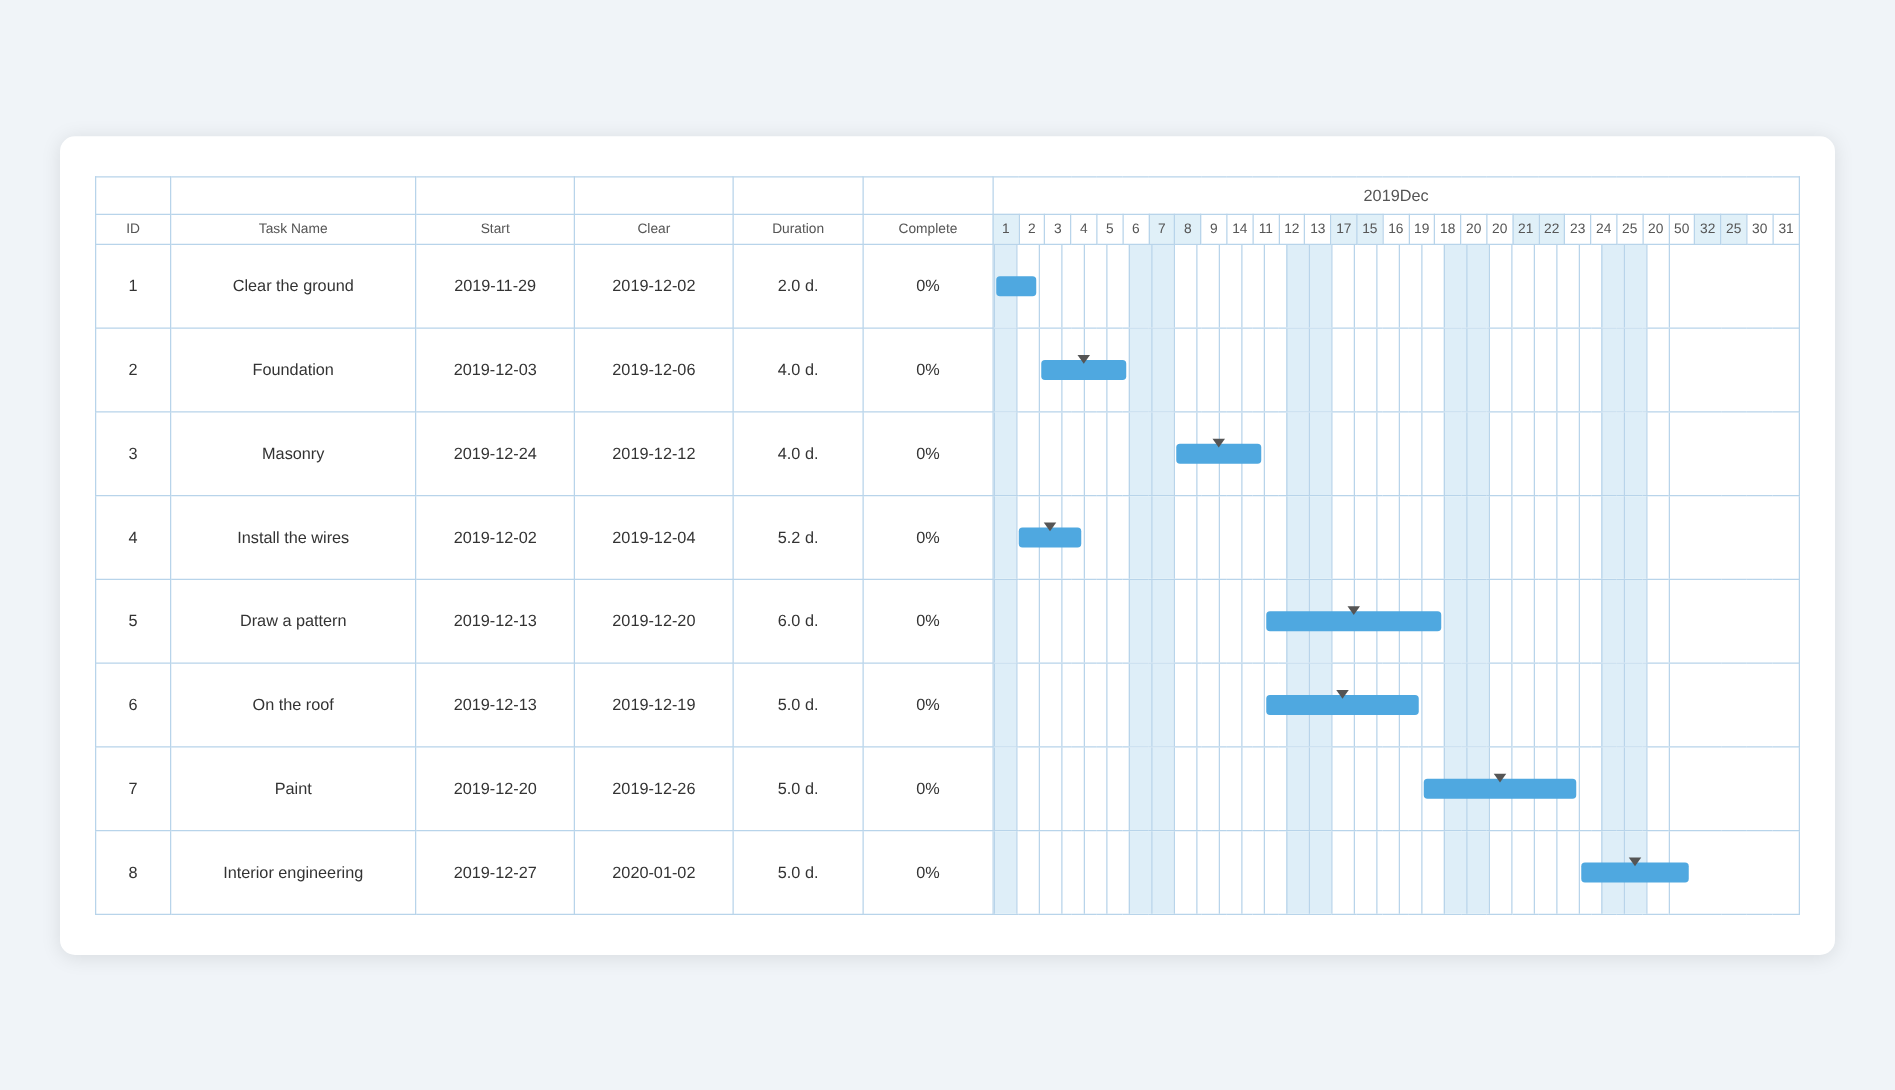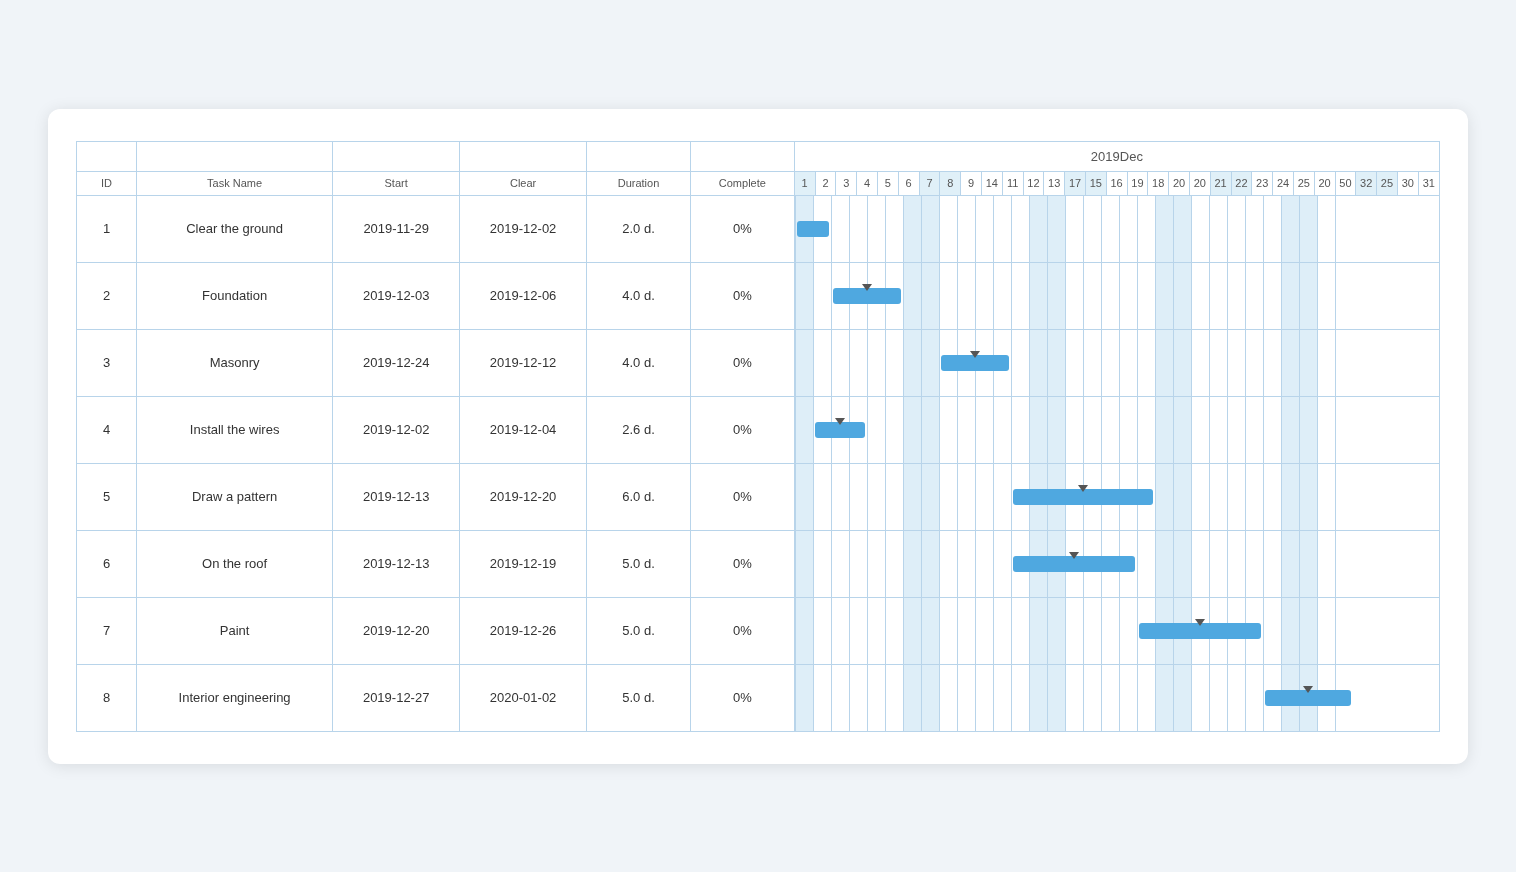--- a/index.html
+++ b/index.html
@@ -366,21 +366,21 @@
               <div class="gantt-bar" style="left: 146px; width: 68px; z-index: 2;"></div>
               <div class="dep-arrow" style="left: 175px; z-index: 3;"></div>
             </div>
           </td>
         </tr>
         <tr class="data-row">
           <td class="left-header-cell">4</td>
           <td class="left-header-cell">Install the wires</td>
           <td class="left-header-cell">2019-12-02</td>
           <td class="left-header-cell">2019-12-04</td>
-          <td class="left-header-cell">2.6 d.</td>
+          <td class="left-header-cell">5.2 d.</td>
           <td class="left-header-cell">0%</td>
           <td colspan="31" style="padding: 0px; position: relative; height: 66px;">
             <div class="gantt-bar-area" style="width: 558px; position: relative; height: 66px;">
               <div style="position: absolute; left: 0px; top: 0px; width: 18px; height: 66px; background: rgb(222, 238, 248); z-index: 0;"></div>
               <div style="position: absolute; left: 108px; top: 0px; width: 18px; height: 66px; background: rgb(222, 238, 248); z-index: 0;"></div>
               <div style="position: absolute; left: 126px; top: 0px; width: 18px; height: 66px; background: rgb(222, 238, 248); z-index: 0;"></div>
               <div style="position: absolute; left: 234px; top: 0px; width: 18px; height: 66px; background: rgb(222, 238, 248); z-index: 0;"></div>
               <div style="position: absolute; left: 252px; top: 0px; width: 18px; height: 66px; background: rgb(222, 238, 248); z-index: 0;"></div>
               <div style="position: absolute; left: 360px; top: 0px; width: 18px; height: 66px; background: rgb(222, 238, 248); z-index: 0;"></div>
               <div style="position: absolute; left: 378px; top: 0px; width: 18px; height: 66px; background: rgb(222, 238, 248); z-index: 0;"></div>

